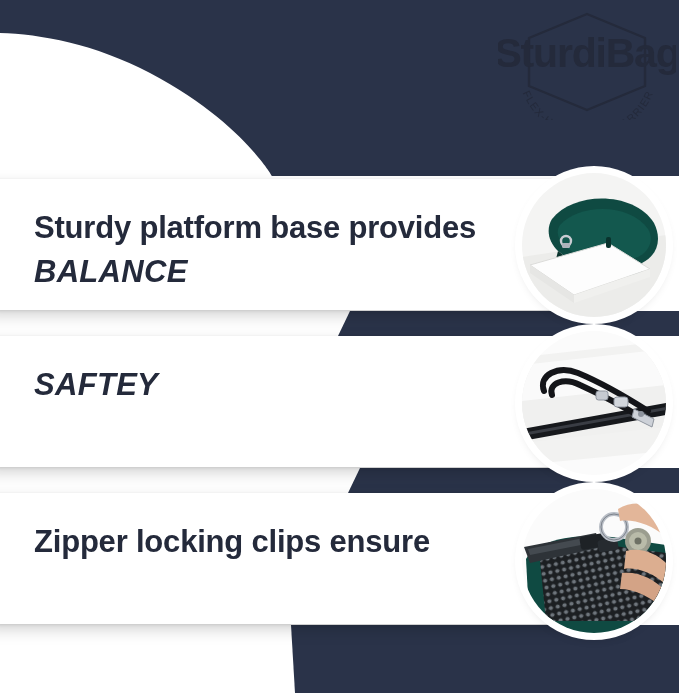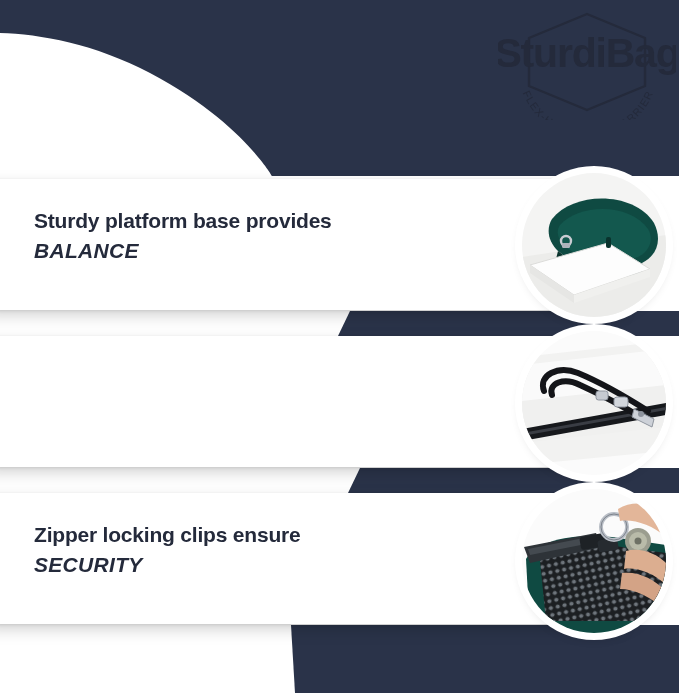--- a/index.html
+++ b/index.html
@@ -51,21 +51,21 @@
   .card-1 { top: 179px;  height: 131px; }
   .card-2 { top: 336px;  height: 131px; }
   .card-3 { top: 493px;  height: 131px; }
 
   .card-text {
     position: absolute;
     left: 48px;
     top: 27px;
     width: 455px;
     color: #242a3b;
-    font-size: 21px;
+    font-size: 31px;
     font-weight: bold;
     line-height: 1.42;
     letter-spacing: -0.2px;
   }
   .card-text .cap {
     display: block;
     letter-spacing: 0.3px;
     font-style: italic;
   }
 
@@ -148,20 +148,21 @@
 
       <circle cx="44" cy="68" r="5" fill="none" stroke="#c9ccd2" stroke-width="2.4"></circle>
       <rect x="40" y="70" width="8" height="5" rx="1.5" fill="#aeb3bb"></rect>
 
       <rect x="84" y="64" width="5" height="11" rx="2" fill="#0a332d"></rect>
     </svg>
   </div>
 
   <div class="card card-2">
     <div class="card-text">
+      <span class="cap">SAFTEY</span>
     </div>
   </div>
 
   <div class="thumb thumb-2">
     <svg viewBox="0 0 144 144" xmlns="http://www.w3.org/2000/svg">
       <rect x="0" y="0" width="144" height="144" fill="#fbfbfb"></rect>
 
       <path d="M0 26 L144 10 L144 120 L0 134 Z" fill="#f2f2f1"></path>
       <path d="M0 34 L144 18 L144 56 L0 72 Z" fill="#fafafa"></path>
       <path d="M0 70 L144 54 L144 96 L0 112 Z" fill="#f0f0ef"></path>
@@ -176,21 +177,20 @@
       <rect x="92" y="66" width="14" height="10" rx="3" fill="#d2d6dc" stroke="#8e949e" stroke-width="1"></rect>
 
       <path d="M112 78 L132 88 L130 96 L110 86 Z" fill="#cdd1d8" stroke="#8e949e" stroke-width="1"></path>
       <circle cx="119" cy="83" r="3" fill="#8e949e"></circle>
     </svg>
   </div>
 
   <div class="card card-3">
     <div class="card-text">
       <span>Zipper locking clips ensure</span>
-      <span class="cap">SECURITY</span>
     </div>
   </div>
 
   <div class="thumb thumb-3">
     <svg viewBox="0 0 144 144" xmlns="http://www.w3.org/2000/svg">
       <defs>
         <pattern id="meshPat" width="7" height="7" patternUnits="userSpaceOnUse" patternTransform="rotate(-12)">
           <rect width="7" height="7" fill="#1c1f22"></rect>
           <circle cx="3.5" cy="3.5" r="2.1" fill="#6e757c"></circle>
         </pattern>

